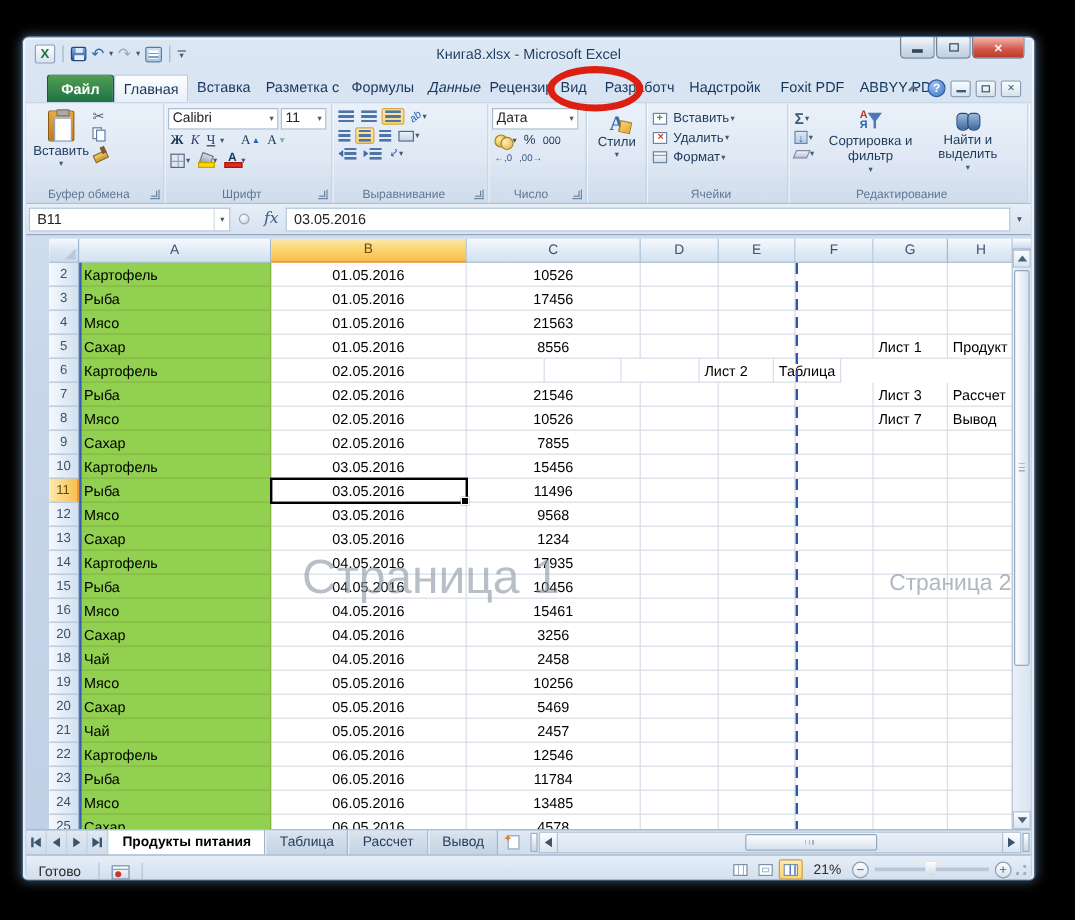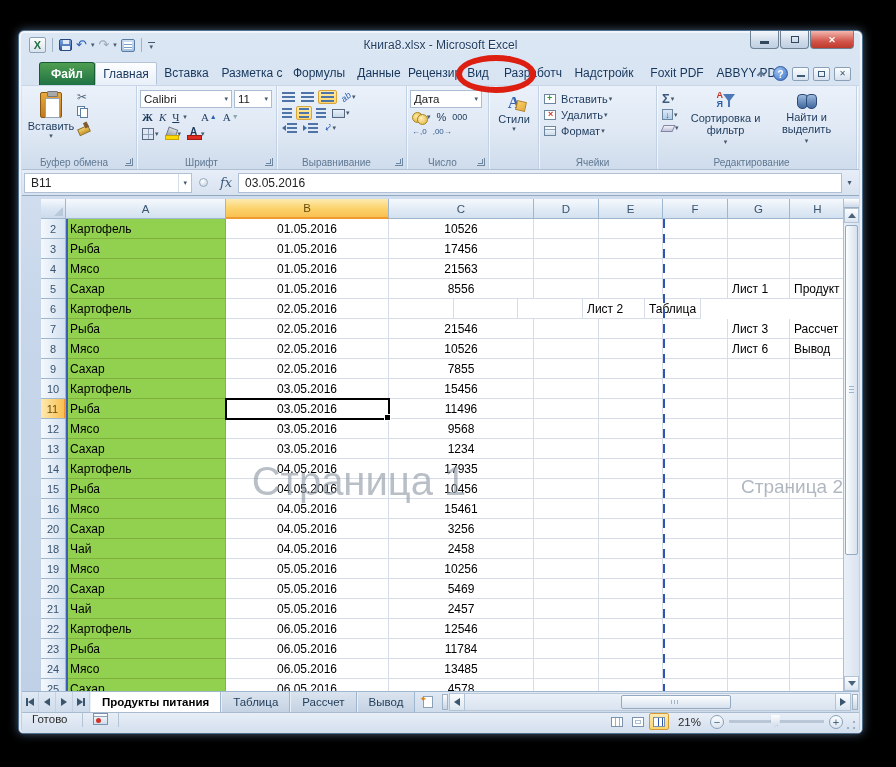--- a/index.html
+++ b/index.html
@@ -200,21 +200,21 @@
   .addsheet .pg { width:10px; height:12px; background:#fff; border:1px solid #8aa0b6; position:relative; }
   .addsheet .st { position:absolute; left:4px; top:2px; color:#e08214; font-size:9px; }
   .hsplit { width:6px; background:linear-gradient(#fdfefe,#c8d5e5); border:1px solid #9eb2c6; margin:2px 1px; }
   .hscroll { flex:1; display:flex; align-items:stretch; margin:1px 0; }
   .hbtn { width:16px; display:flex; align-items:center; justify-content:center; background:linear-gradient(#fbfdfe,#dbe5f0); border:1px solid #b2c3d6; }
   .htrack { flex:1; position:relative; background:linear-gradient(#eaf0f8,#d9e3ef); border-top:1px solid #b9c9da; border-bottom:1px solid #b9c9da; }
   .hthumb { position:absolute; top:1px; bottom:1px; left:42%; width:110px; background:linear-gradient(#fdfefe,#d6e1ee); border:1px solid #94aac0; border-radius:2px; }
   .hthumb:after { content:""; position:absolute; top:4px; bottom:4px; left:50%; width:9px; margin-left:-5px; background:repeating-linear-gradient(90deg,#9fb4c8 0 1px,transparent 1px 3px); }
 
   
-  .statusbar { position:absolute; left:3px; right:3px; top:681px; height:21px; background:linear-gradient(#e7eef7,#d3dfee); border-top:1px solid #a9bccf; display:flex; align-items:flex-start; font-size:11.5px; color:#2b2b2b; }
+  .statusbar { position:absolute; left:3px; right:3px; top:681px; height:21px; background:linear-gradient(#e7eef7,#d3dfee); border-top:1px solid #a9bccf; display:flex; align-items:flex-end; font-size:11.5px; color:#2b2b2b; }
   .ready { padding:0 14px 0 10px; }
   .ssep { width:1px; height:14px; background:#b4c4d4; }
   .macro { width:15px; height:12px; border:1px solid #7a92ab; background:linear-gradient(#fdfdfd,#cfdded); position:relative; margin:0 10px; }
   .macro:before { content:""; position:absolute; left:0; top:2px; width:100%; height:1px; background:#8fa2b8; }
   .macro:after { content:""; position:absolute; left:2px; bottom:1px; width:5px; height:5px; border-radius:50%; background:#d03326; }
   .status-right { margin-left:auto; display:flex; align-items:center; gap:5px; padding-right:16px; }
   .views { display:flex; gap:1px; }
   .vbtn { width:20px; height:17px; display:flex; align-items:center; justify-content:center; border:1px solid transparent; border-radius:2px; }
   .vbtn.sel { background:linear-gradient(#fdeab0,#fbd46e); border:1px solid #d39b33; }
   .ic-normal { width:12px; height:10px; border:1px solid #7a92ab; background:
@@ -267,21 +267,21 @@
       <div class="wbtn close">✕</div>
     </div>
   </div>
 
   <div class="tabrow">
     <div class="tab file" style="width: 56px;">Файл</div>
       <div class="tab active" style="width: 62px;">Главная</div>
       <div class="tab" style="width: 59px;">Вставка</div>
       <div class="tab" style="width: 72px;">Разметка с</div>
       <div class="tab" style="width: 62px;">Формулы</div>
-      <div class="tab" style="width: 58px;">Данные</div>
+      <div class="tab" style="width: 58px; font-style: italic;">Данные</div>
       <div class="tab" style="width: 50px;">Рецензир</div>
       <div class="tab" style="width: 40px;">Вид</div>
       <div class="tab" style="width: 70px;">Разработч</div>
       <div class="tab" style="width: 72px; margin-top: 12px;">Надстройк</div>
       <div class="tab" style="width: 74px;">Foxit PDF</div>
       <div class="tab" style="width: 72px;">ABBYY PDF</div>
       <div class="tab-right">
       <div class="chev-btn">
           <div class="chev"></div>
         </div>
@@ -577,21 +577,21 @@
           <div class="gc ch" style="width: 56px;">Рассчет</div>
         </div>
         <div class="grow">
           <div class="rowhdr">8</div>
           <div class="gc ca" style="width: 160px;">Мясо</div>
           <div class="gc cb" style="width: 163px;">02.05.2016</div>
           <div class="gc cc" style="width: 145px;">10526</div>
           <div class="gc cd" style="width: 65px;"></div>
           <div class="gc ce" style="width: 64px;"></div>
           <div class="gc cf" style="width: 65px;"></div>
-          <div class="gc cg" style="width: 62px;">Лист 6</div>
+          <div class="gc cg" style="width: 62px;">Лист 7</div>
           <div class="gc ch" style="width: 56px;">Вывод</div>
         </div>
         <div class="grow">
           <div class="rowhdr">9</div>
           <div class="gc ca" style="width: 160px;">Сахар</div>
           <div class="gc cb" style="width: 163px;">02.05.2016</div>
           <div class="gc cc" style="width: 145px;">7855</div>
           <div class="gc cd" style="width: 65px;"></div>
           <div class="gc ce" style="width: 64px;"></div>
           <div class="gc cf" style="width: 65px;"></div>

